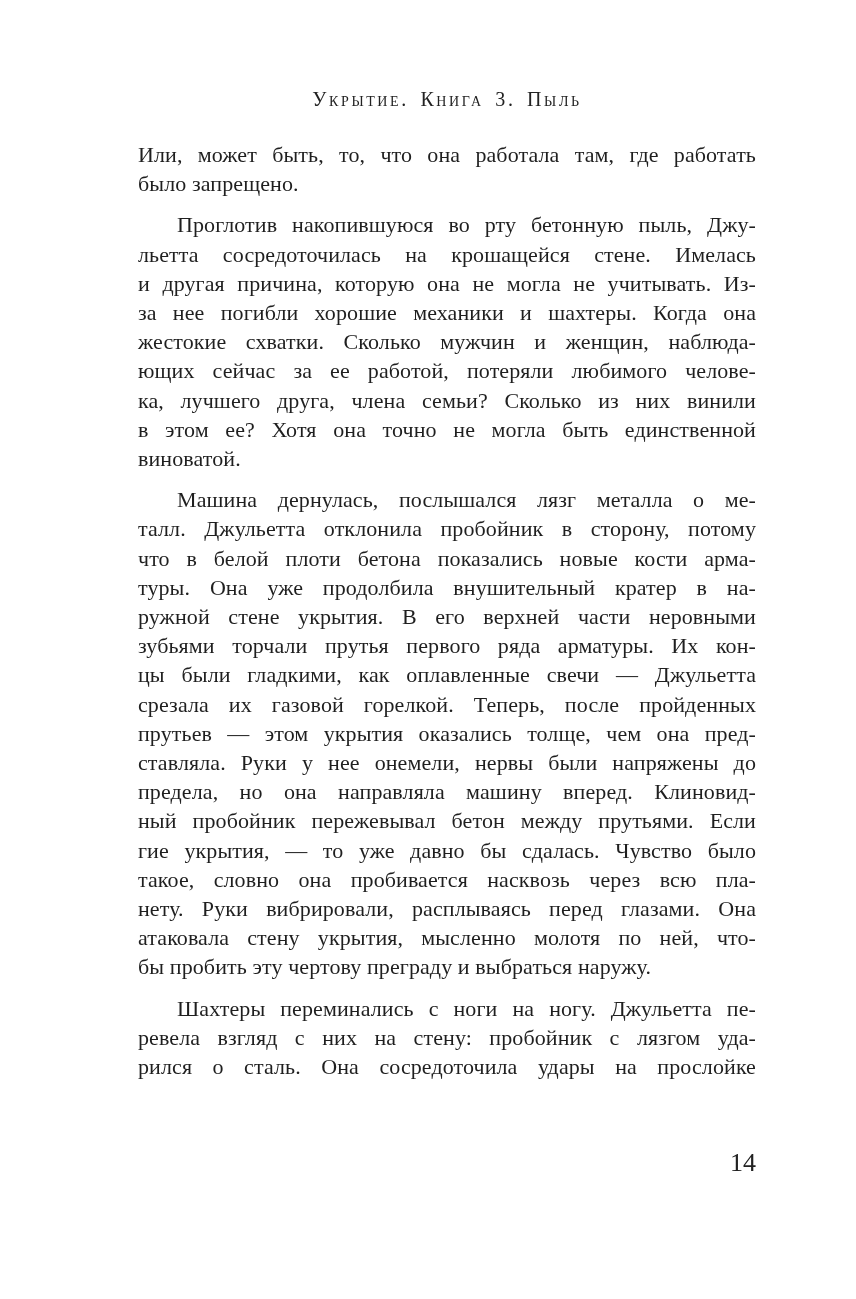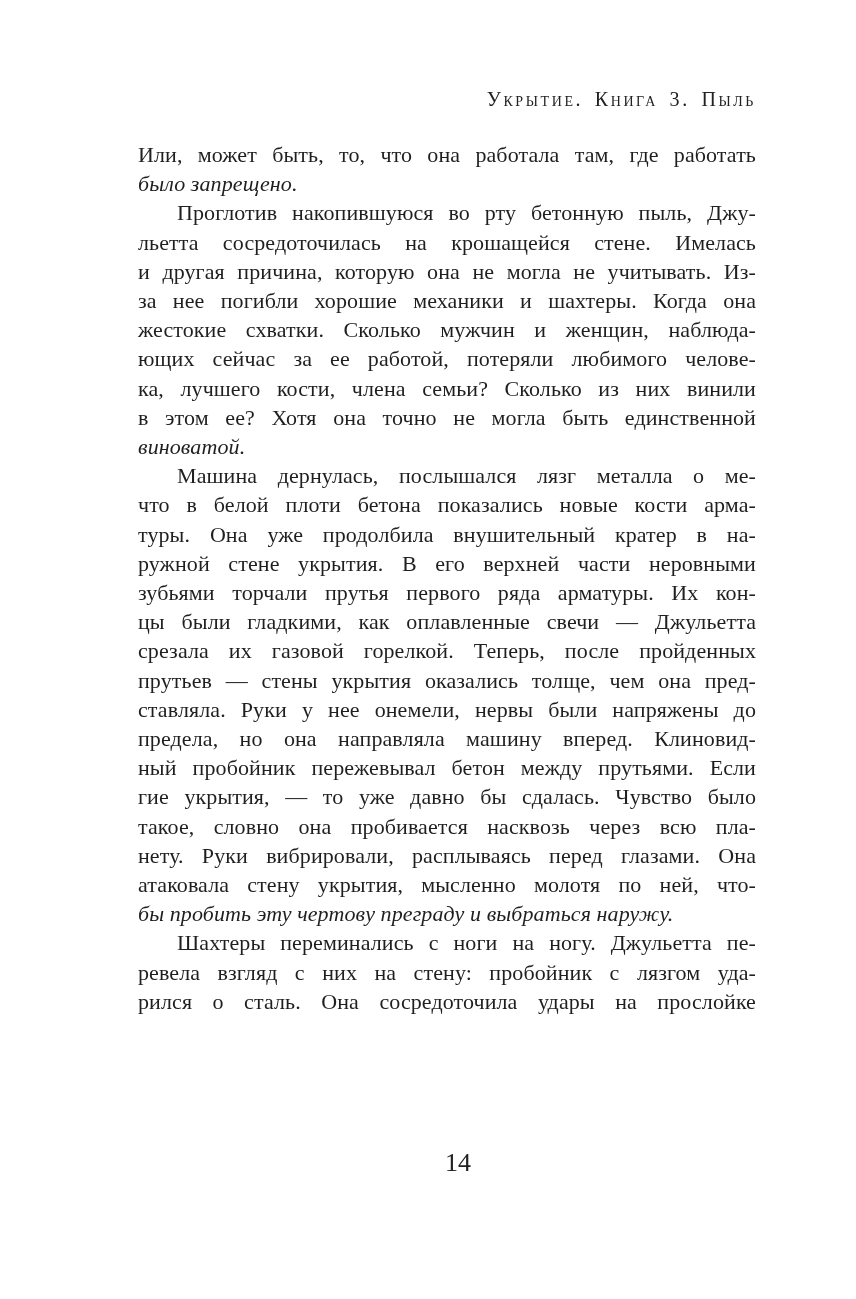--- a/index.html
+++ b/index.html
@@ -9,48 +9,48 @@
     font-family: "Liberation Serif", serif;
     color: #1f1f1f;
     position: relative;
     overflow: hidden;
   }
   .book-page { position: absolute; inset: 0; }
 
   .running-header {
     position: absolute;
     left: 138px; width: 618px; top: 87px;
-    text-align: right;
+    text-align: center;
     font-size: 20px;
     line-height: 24px;
     font-variant-caps: small-caps;
     letter-spacing: 2.6px;
     word-spacing: 4px;
     color: #222222;
   }
 
   .text-block {
     position: absolute;
     left: 138px; top: 140px; width: 618px;
   }
   .line {
     font-size: 22px;
     line-height: 29.2px;
     text-align: justify;
     text-align-last: justify;
     white-space: nowrap;
     letter-spacing: 0.1px;
   }
-  .line.indent { text-indent: 39px; }
-  .line.para-end { text-align-last: left; font-style: italic; }
+  .line.indent { text-indent: 39px; margin-top: 12px; }
+  .line.para-end { text-align-last: left; }
 
   .page-number {
     position: absolute;
-    left: 149px; width: 618px; top: 1148px;
-    text-align: center;
+    left: 138px; width: 618px; top: 1148px;
+    text-align: right;
     font-size: 26px;
     line-height: 30px;
     color: #222222;
   }
 </style>
 </head>
 <body>
 
 <div class="book-page">
 
@@ -58,31 +58,32 @@
 
   <div class="text-block">
     <div class="line">Или, может быть, то, что она работала там, где работать</div>
     <div class="line para-end">было запрещено.</div>
     <div class="line indent">Проглотив накопившуюся во рту бетонную пыль, Джу-</div>
     <div class="line">льетта сосредоточилась на крошащейся стене. Имелась</div>
     <div class="line">и другая причина, которую она не могла не учитывать. Из-</div>
     <div class="line">за нее погибли хорошие механики и шахтеры. Когда она</div>
     <div class="line">жестокие схватки. Сколько мужчин и женщин, наблюда-</div>
     <div class="line">ющих сейчас за ее работой, потеряли любимого челове-</div>
-    <div class="line">ка, лучшего кости, члена семьи? Сколько из них винили</div>
+    <div class="line">ка, лучшего друга, члена семьи? Сколько из них винили</div>
     <div class="line">в этом ее? Хотя она точно не могла быть единственной</div>
     <div class="line para-end">виноватой.</div>
     <div class="line indent">Машина дернулась, послышался лязг металла о ме-</div>
+    <div class="line">талл. Джульетта отклонила пробойник в сторону, потому</div>
     <div class="line">что в белой плоти бетона показались новые кости арма-</div>
     <div class="line">туры. Она уже продолбила внушительный кратер в на-</div>
     <div class="line">ружной стене укрытия. В его верхней части неровными</div>
     <div class="line">зубьями торчали прутья первого ряда арматуры. Их кон-</div>
     <div class="line">цы были гладкими, как оплавленные свечи — Джульетта</div>
     <div class="line">срезала их газовой горелкой. Теперь, после пройденных</div>
-    <div class="line">прутьев — стены укрытия оказались толще, чем она пред-</div>
+    <div class="line">прутьев — этом укрытия оказались толще, чем она пред-</div>
     <div class="line">ставляла. Руки у нее онемели, нервы были напряжены до</div>
     <div class="line">предела, но она направляла машину вперед. Клиновид-</div>
     <div class="line">ный пробойник пережевывал бетон между прутьями. Если</div>
     <div class="line">гие укрытия, — то уже давно бы сдалась. Чувство было</div>
     <div class="line">такое, словно она пробивается насквозь через всю пла-</div>
     <div class="line">нету. Руки вибрировали, расплываясь перед глазами. Она</div>
     <div class="line">атаковала стену укрытия, мысленно молотя по ней, что-</div>
     <div class="line para-end">бы пробить эту чертову преграду и выбраться наружу.</div>
     <div class="line indent">Шахтеры переминались с ноги на ногу. Джульетта пе-</div>
     <div class="line">ревела взгляд с них на стену: пробойник с лязгом уда-</div>

